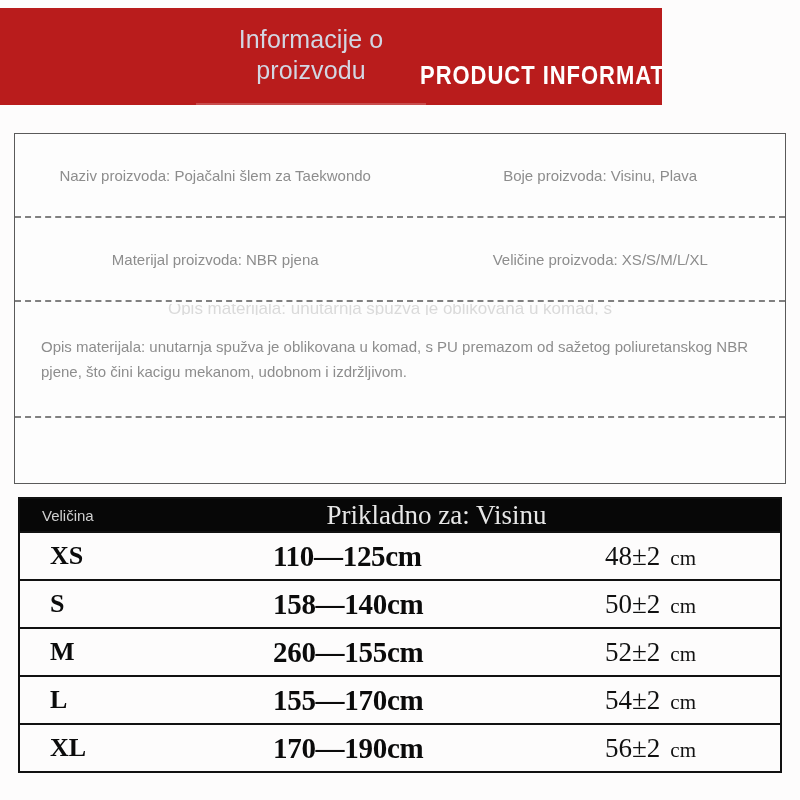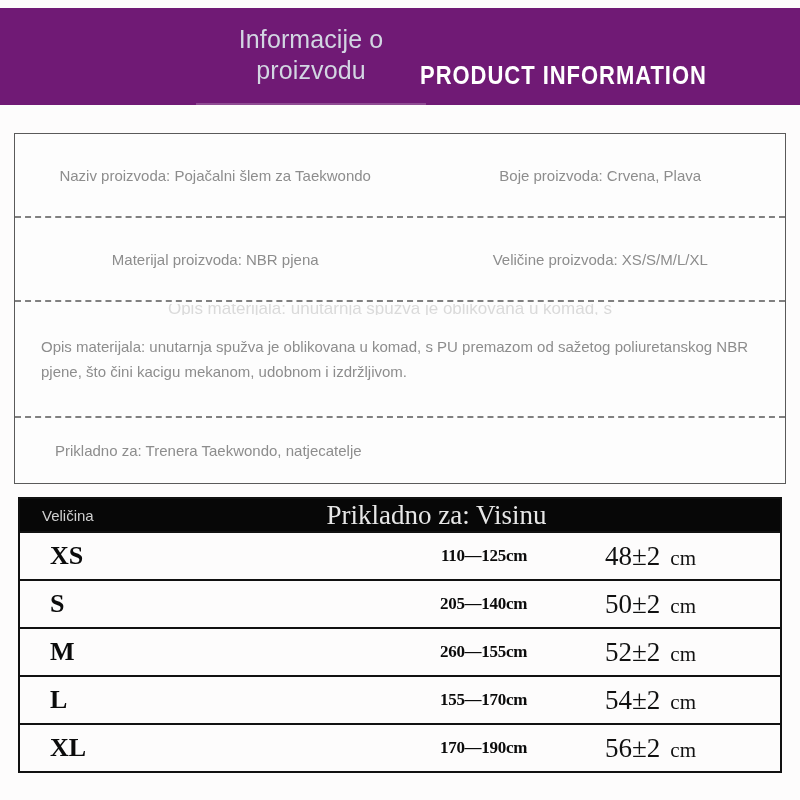--- a/index.html
+++ b/index.html
@@ -22,23 +22,23 @@
     width: 800px;
     height: 800px;
     background: #fdfcfc;
   }
 
   
   .header-band {
     position: absolute;
     left: 0;
     top: 8px;
-    width: 800px;
+    width: 662px;
     height: 97px;
-    background: #701a75;
+    background: #b91c1c;
     overflow: hidden;
   }
   .header-inner {
     position: relative;
     width: 100%;
     height: 100%;
   }
   .title-hr {
     position: absolute;
     left: 196px;
@@ -184,23 +184,23 @@
     font-size: 26px;
     color: #0b0b0b;
     text-align: left;
     padding-left: 30px !important;
     border-right: none !important;
     width: 22%;
   }
   .td-height {
     font-family: "Liberation Serif", serif;
     font-weight: bold;
-    font-size: 17px;
+    font-size: 29px;
     color: #0b0b0b;
-    text-align: right;
+    text-align: left;
     border-left: none !important;
     border-right: none !important;
     width: 48%;
     letter-spacing: -0.3px;
   }
   .td-circ {
     font-family: "Liberation Serif", serif;
     font-size: 27px;
     color: #111111;
     text-align: center;
@@ -224,55 +224,52 @@
       <div class="title-hr">Informacije o proizvodu</div>
       <div class="title-en">PRODUCT INFORMATION</div>
       <div class="header-underline"></div>
     </div>
   </div>
 
   <div class="info-box">
 
     <div class="info-row row-a dashed-bottom">
       <div class="cell cell-left">Naziv proizvoda: Pojačalni šlem za Taekwondo</div>
-      <div class="cell cell-right">Boje proizvoda: Crvena, Plava</div>
+      <div class="cell cell-right">Boje proizvoda: Visinu, Plava</div>
     </div>
 
     <div class="info-row row-b dashed-bottom">
       <div class="cell cell-left">Materijal proizvoda: NBR pjena</div>
       <div class="cell cell-right">Veličine proizvoda: XS/S/M/L/XL</div>
     </div>
 
     <div class="info-row row-c dashed-bottom">
       <div class="cell cell-full">Opis materijala: unutarnja spužva je oblikovana u komad, s PU premazom od sažetog poliuretanskog NBR pjene, što čini kacigu mekanom, udobnom i izdržljivom.</div>
     </div>
 
-    <div class="info-row row-d">
-      <div class="cell cell-wide-left">Prikladno za: Trenera Taekwondo, natjecatelje</div>
-    </div>
   </div>
 
   <div class="ghost-line">Opis materijala: unutarnja spužva je oblikovana u komad, s</div>
 
   <table class="size-table">
     <thead>
       <tr class="th-head">
         <th class="th-size">Veličina</th>
         <th class="th-span" colspan="2">Prikladno za: Visinu</th>
       </tr>
     </thead>
     <tbody id="size-rows">
         <tr>
           <td class="td-size">XS</td>
           <td class="td-height">110—125cm</td>
           <td class="td-circ"><span class="circ-val">48±2</span><span class="circ-unit">cm</span></td>
         </tr>
         <tr>
           <td class="td-size">S</td>
-          <td class="td-height">205—140cm</td>
+          <td class="td-height">158—140cm</td>
           <td class="td-circ"><span class="circ-val">50±2</span><span class="circ-unit">cm</span></td>
         </tr>
         <tr>
           <td class="td-size">M</td>
           <td class="td-height">260—155cm</td>
           <td class="td-circ"><span class="circ-val">52±2</span><span class="circ-unit">cm</span></td>
         </tr>
         <tr>
           <td class="td-size">L</td>
           <td class="td-height">155—170cm</td>

